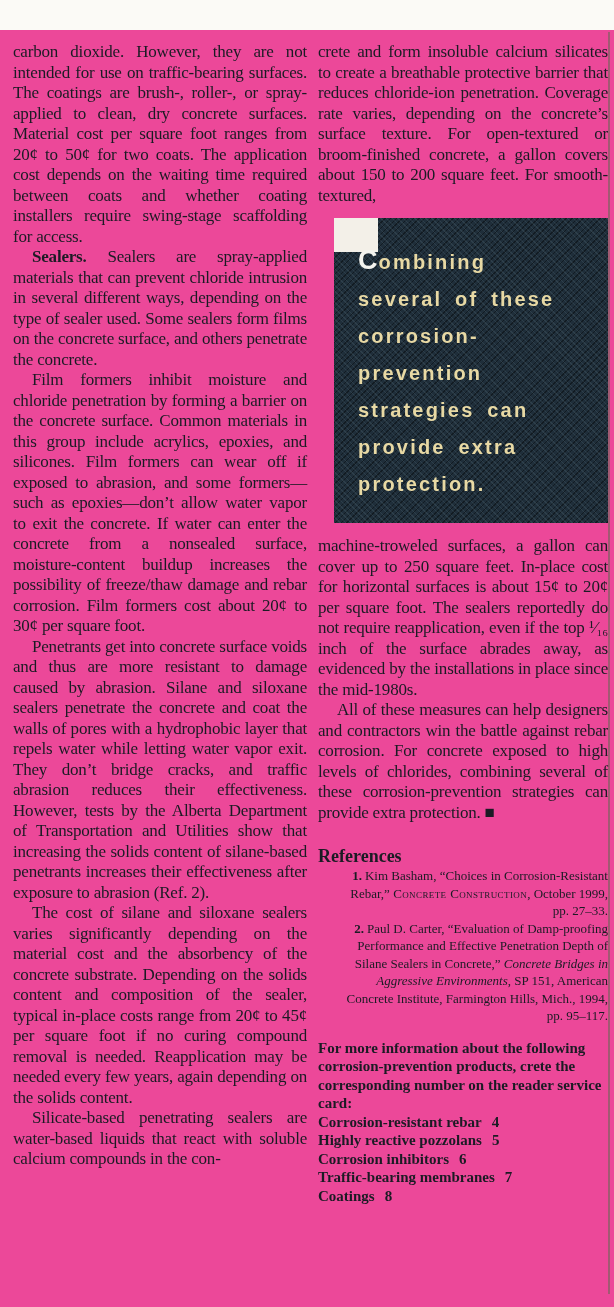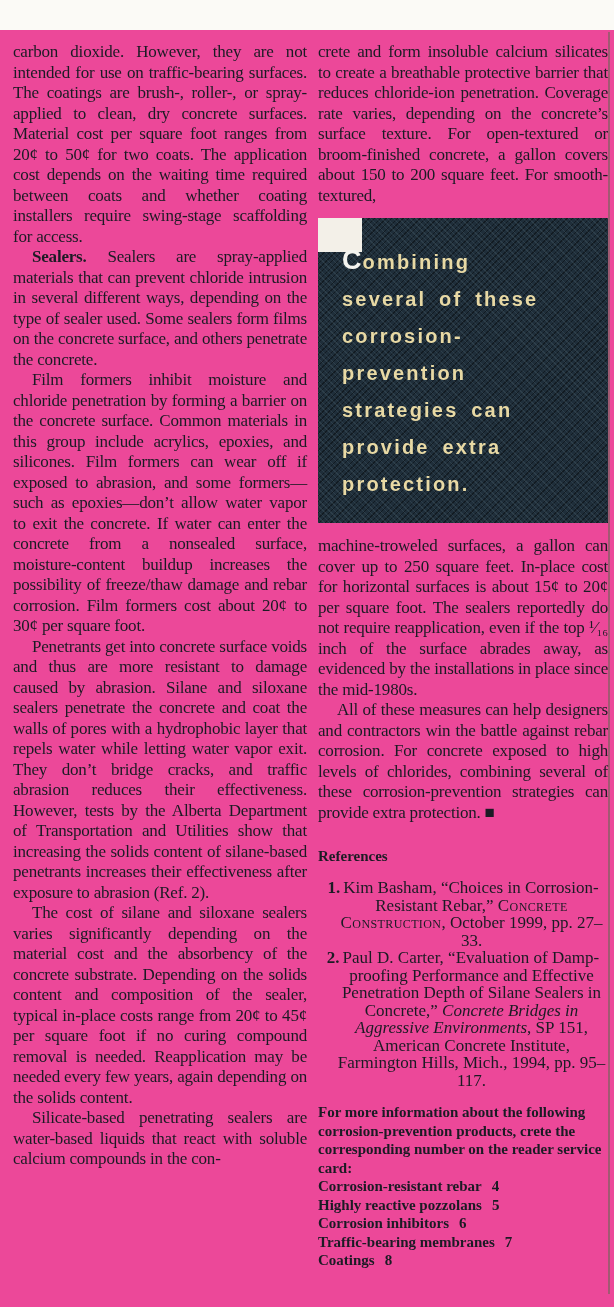--- a/index.html
+++ b/index.html
@@ -29,21 +29,21 @@
     letter-spacing:-0.2px;
     hyphens:auto;-webkit-hyphens:auto;
     text-indent:19px;
   }
   p.body.noindent{text-indent:0;}
   .lead{font-weight:bold;}
   .endmark{margin-left:4px;letter-spacing:0;}
   
   .pullquote{
     position:relative;
-    margin:12px 0 13px 0;
+    margin:12px 0 13px 16px;
     background-color:#1f2e3a;
     background-image:
       repeating-linear-gradient(45deg, rgba(130,160,170,0.15) 0 1px, transparent 1px 4px),
       repeating-linear-gradient(135deg, rgba(0,0,0,0.42) 0 1px, transparent 1px 4px);
   }
   .pullquote::before{
     content:"";position:absolute;top:0;left:0;width:44px;height:34px;
     background:#f3f0e8;
   }
   .pq-inner{
@@ -57,26 +57,26 @@
   }
   .pq-line{white-space:nowrap;}
   .pq-initial{
     color:#f4f4ef;
     font-size:27px;
     letter-spacing:1px;
   }
   
   .refs{margin-top:24px;}
   .refs-heading{
-    font-weight:bold;font-size:15px;line-height:18px;margin-bottom:14px;
+    font-weight:bold;font-size:18px;line-height:18px;margin-bottom:2px;
   }
   .ref{
-    font-size:17px;line-height:17.5px;
+    font-size:13px;line-height:17.5px;
     padding-left:17px;text-indent:-17px;
-    text-align:center;
+    text-align:right;
   }
   .ref-num{font-weight:bold;margin-right:3px;}
   .smallcaps{font-variant:small-caps;letter-spacing:0.4px;}
   .it{font-style:italic;}
   
   .reader{margin-top:14px;font-weight:bold;}
   .reader-intro{
     margin:0;font-size:15px;line-height:18.5px;text-align:left;
   }
   .reader-item{font-size:15px;line-height:18.5px;}

